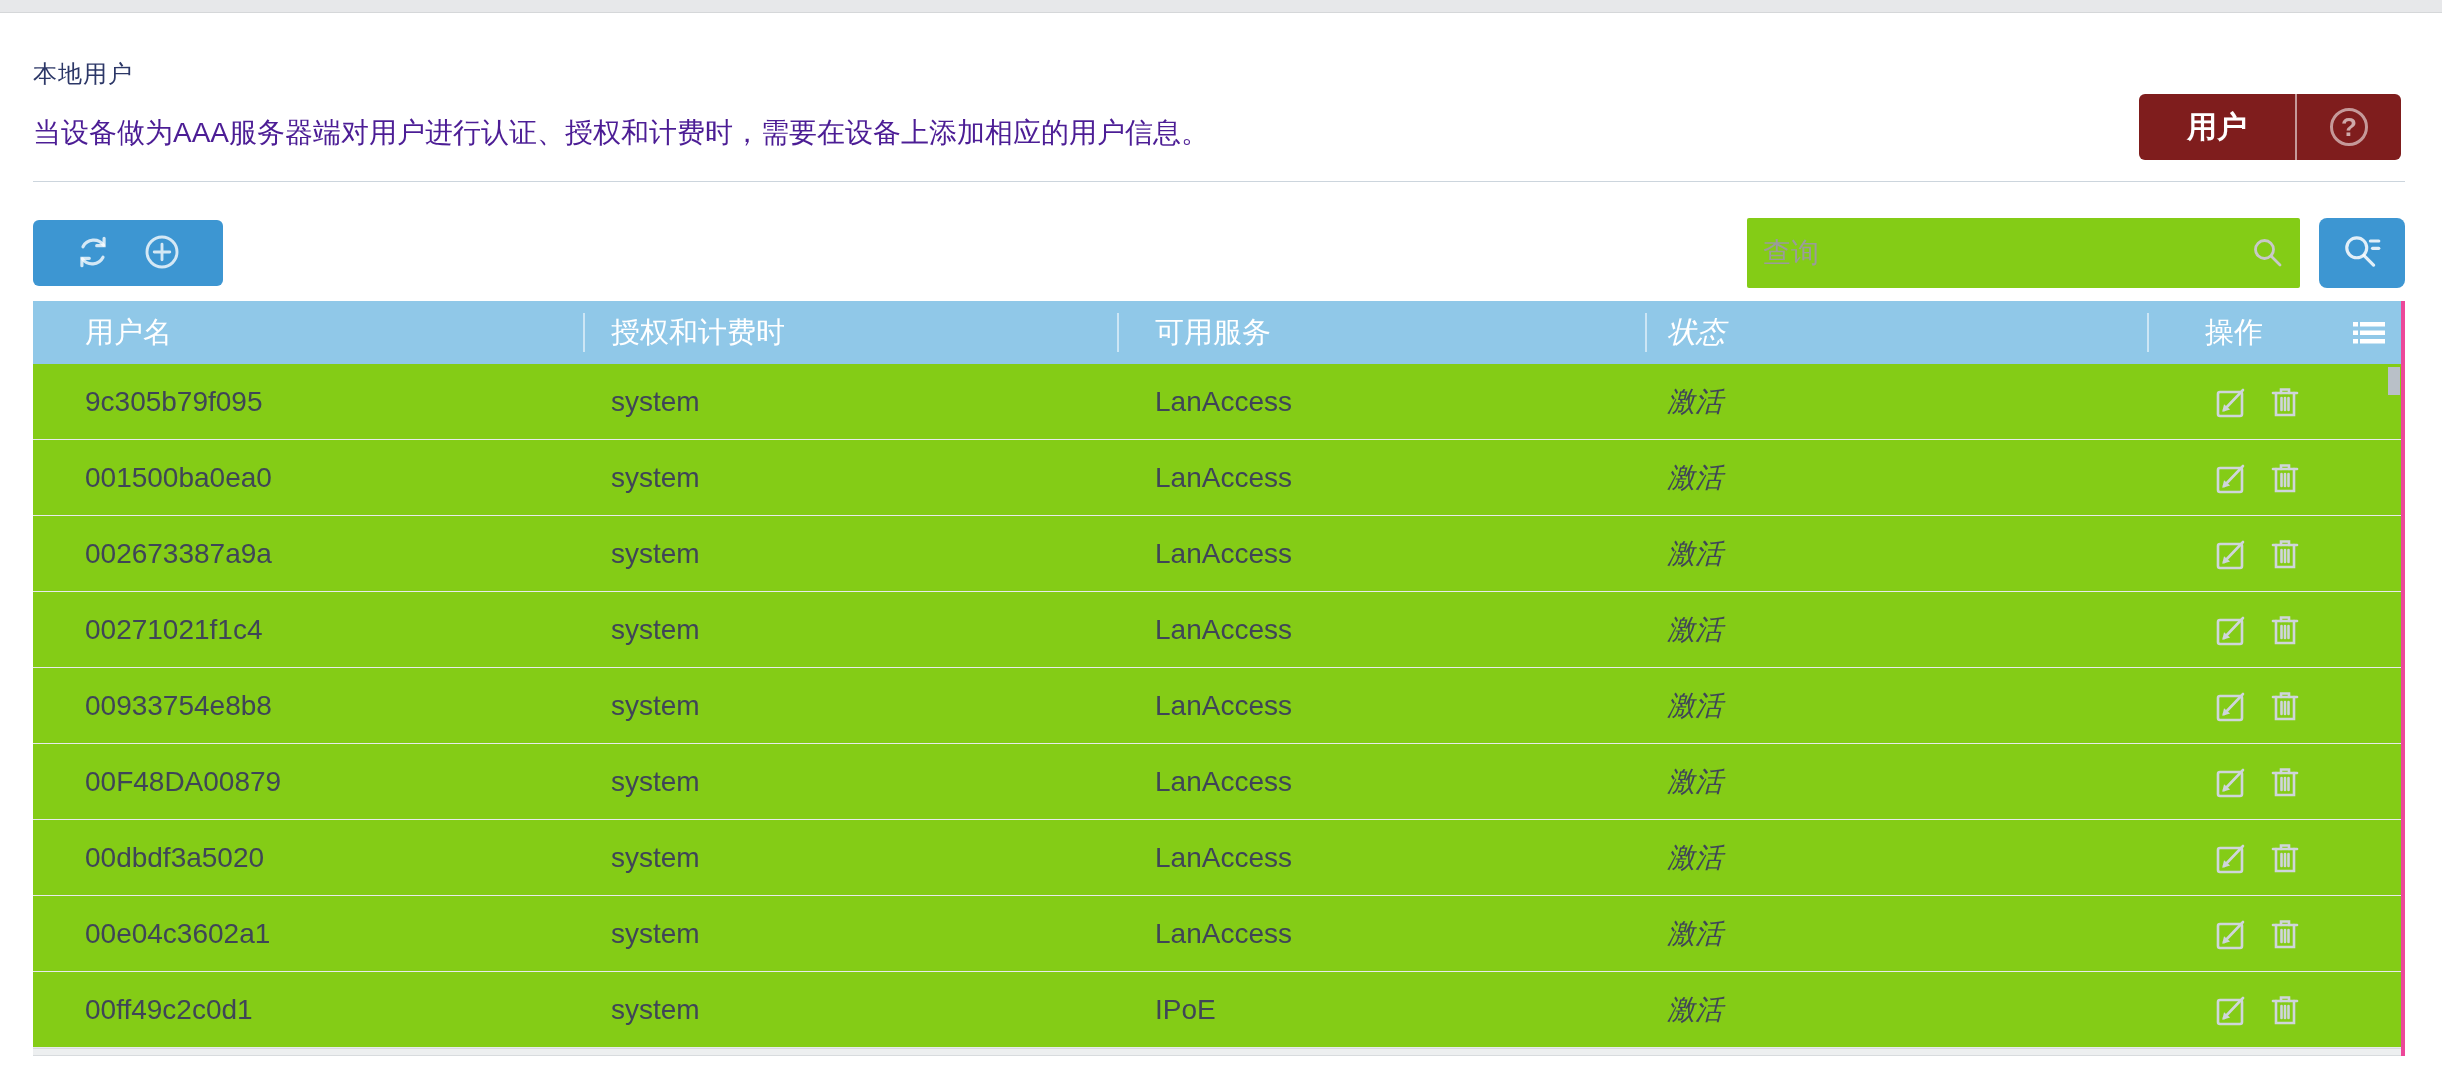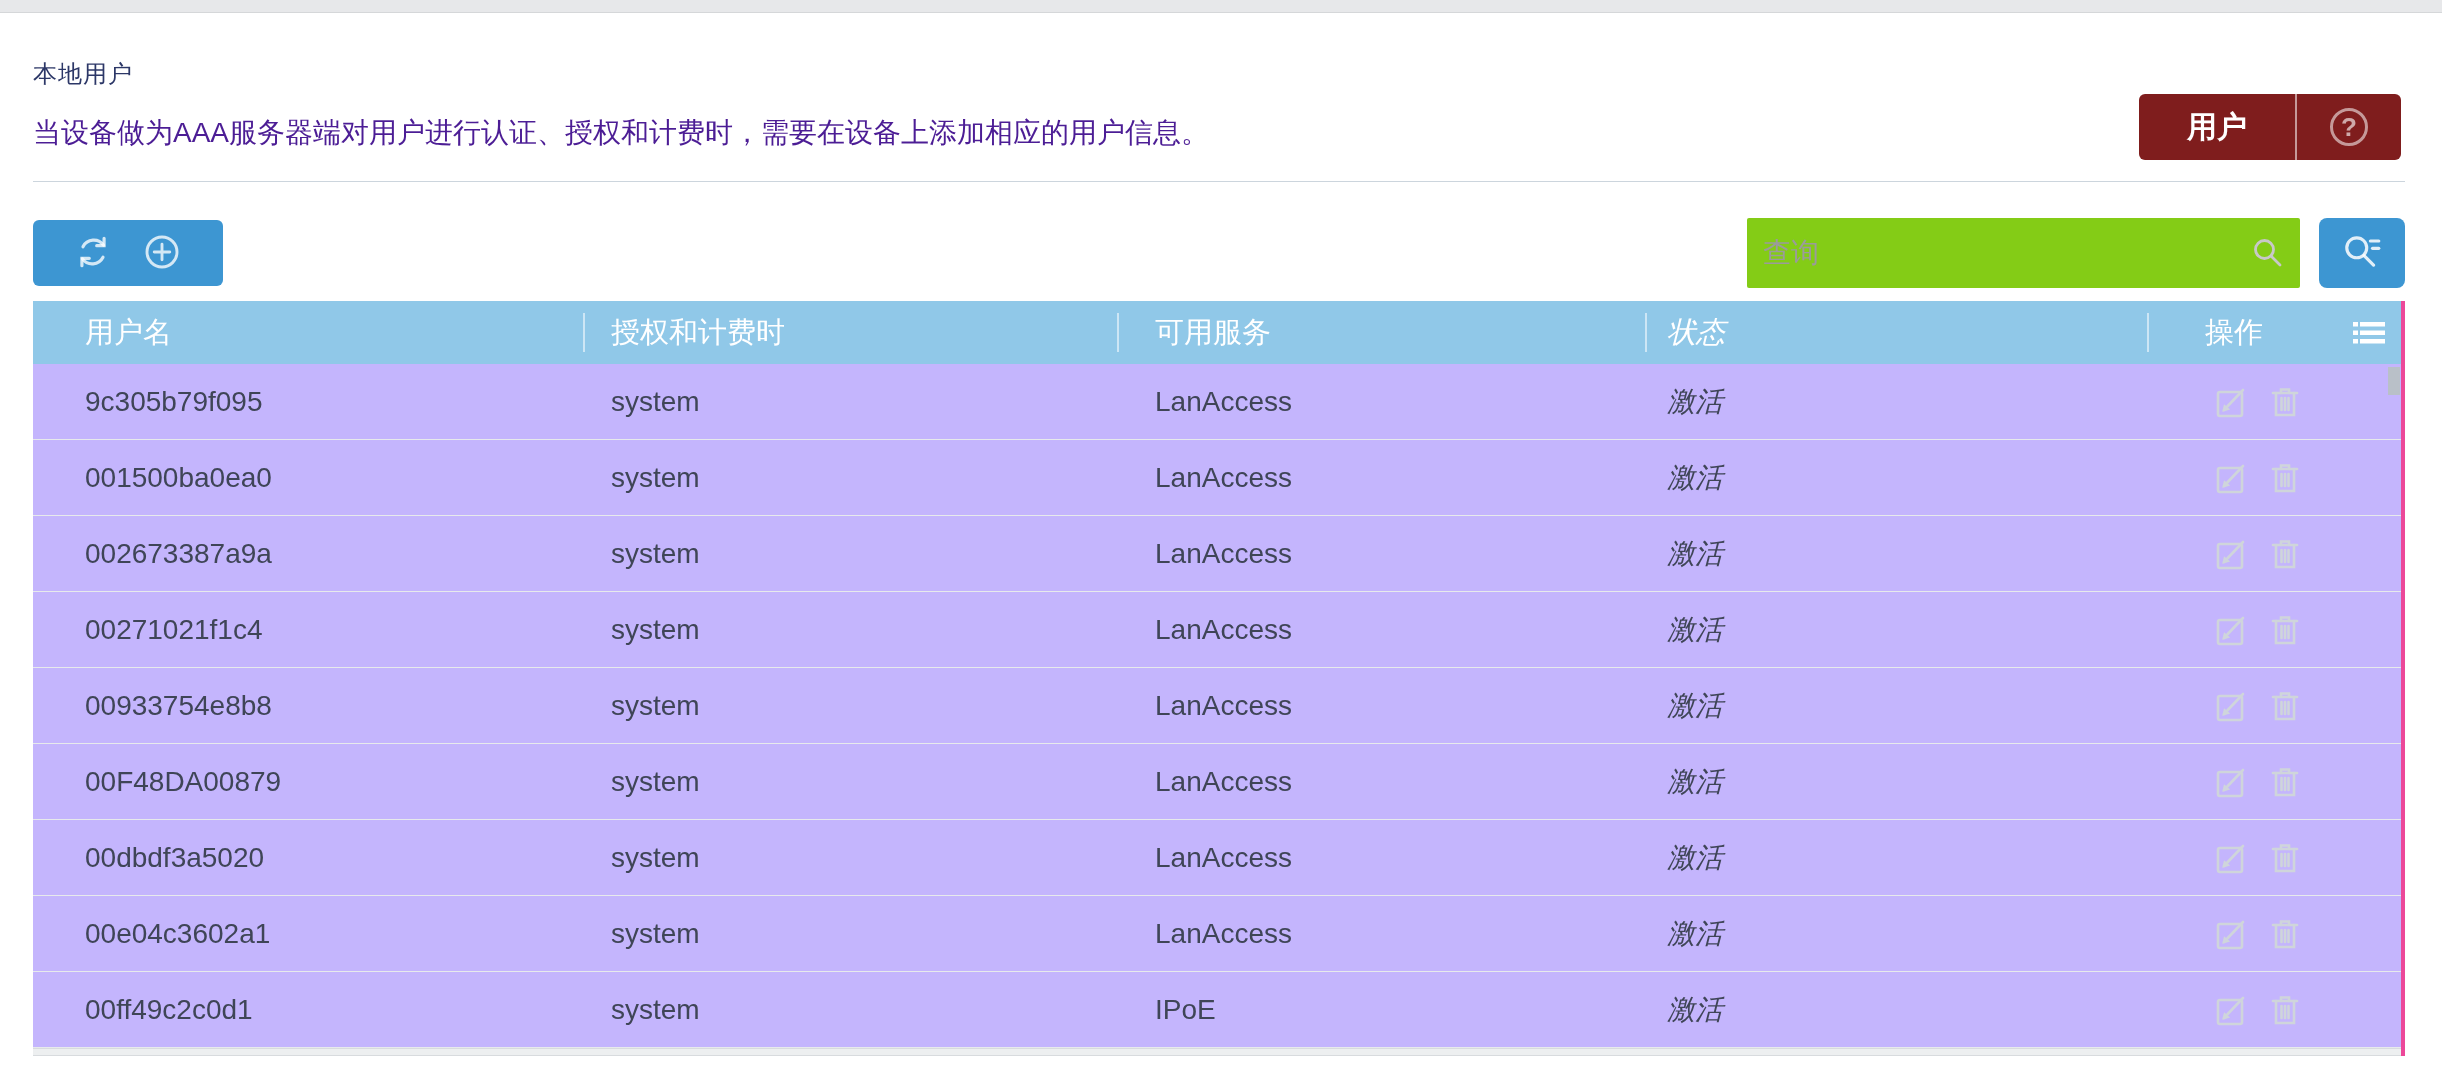--- a/index.html
+++ b/index.html
@@ -54,21 +54,21 @@
     width:2px; background:rgba(255,255,255,0.55); }
   .c1 { width:550px; padding-left:52px; }
   .c2 { width:534px; padding-left:28px; }
   .c3 { width:528px; padding-left:38px; }
   .c4 { width:502px; padding-left:22px;font-style:italic; }
   .c5 { flex:1; padding-left:58px; }
   .th.c5 { display:flex; align-items:center; }
   .list-icon { margin-left:auto; margin-right:14px; cursor:pointer; display:flex; }
 
   .tbody { position:relative; }
-  .tr { display:flex; height:76px; align-items:center; background:#c4b5fd;
+  .tr { display:flex; height:76px; align-items:center; background:#84cc16;
     border-bottom:1px solid #e7eaec; font-size:28px; color:#3f4557; }
   .td { height:100%; display:flex; align-items:center; }
   .td.c5 { padding-left:68px; gap:20px; }
   .row-icon { cursor:pointer; display:flex; }
 
   .bottom-sliver { height:8px; background:#edeff0; border-top:1px solid #d8dbde;
     border-bottom:1px solid #d8dbde; }
 
   .vscroll-thumb { position:absolute; top:66px; right:1px; width:12px; height:28px;
     background:#b9c0c8; }

